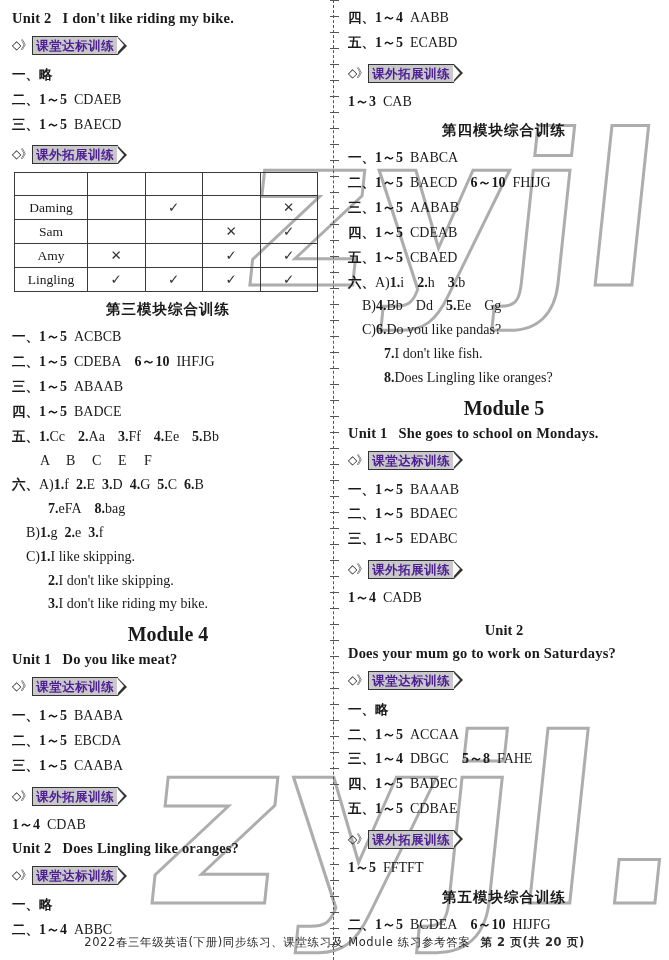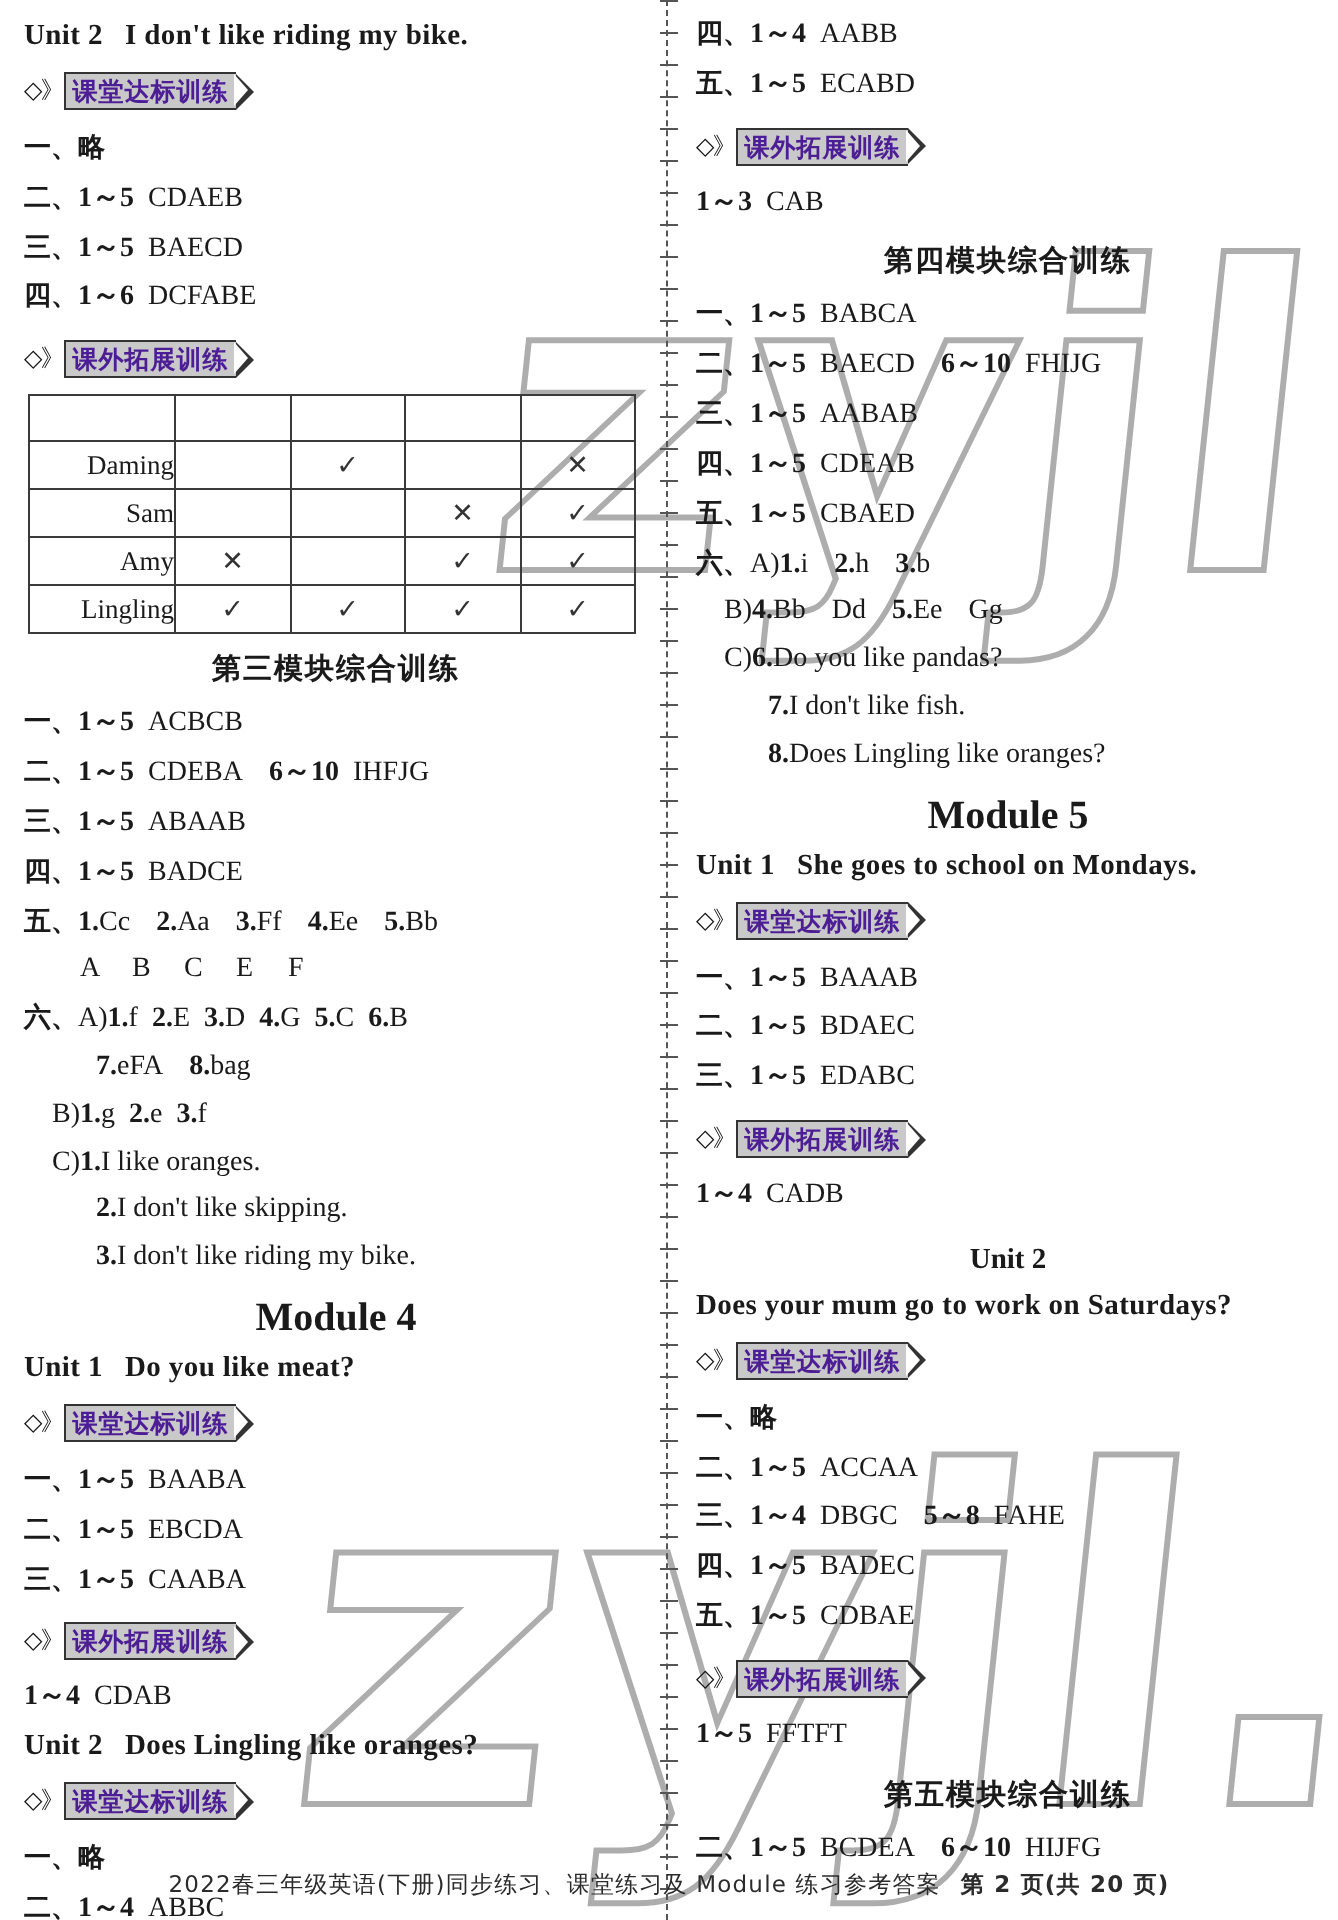--- a/index.html
+++ b/index.html
@@ -182,21 +182,21 @@
   }
   table.checklist td {
     border: 1px solid #3a3a3a;
     height: 23px;
     text-align: center;
     vertical-align: middle;
     font-size: 13.5px;
     font-family: "Liberation Serif", serif;
     padding: 0;
   }
-  table.checklist td.name { width: 72px; text-align: right; }
+  table.checklist td.name { width: 72px; }
   table.checklist tr.head td { height: 22px; }
   .mark { font-size: 14px; color: #333; font-family: "DejaVu Sans", sans-serif; }
 
   
   .footer {
     position: absolute;
     left: 0;
     bottom: 10px;
     width: 669px;
     text-align: center;
@@ -228,21 +228,20 @@
 
     <div class="badge">
       <span class="glyph">◇》</span>
       <span class="banner">课堂达标训练</span>
       <span class="tip"></span>
     </div>
 
     <div class="ans"><span class="cn">一、</span><span class="cn">略</span></div>
     <div class="ans"><span class="cn">二、</span><span class="bd">1～5</span><span class="gap-s"></span><span>CDAEB</span></div>
     <div class="ans"><span class="cn">三、</span><span class="bd">1～5</span><span class="gap-s"></span><span>BAECD</span></div>
-    <div class="ans"><span class="cn">四、</span><span class="bd">1～6</span><span class="gap-s"></span><span>DCFABE</span></div>
 
     <div class="badge">
       <span class="glyph">◇》</span>
       <span class="banner">课外拓展训练</span>
       <span class="tip"></span>
     </div>
 
     <table class="checklist">
       <tbody>
           <tr class="head">
@@ -289,21 +288,21 @@
     <div class="ans"><span class="cn">二、</span><span class="bd">1～5</span><span class="gap-s"></span><span>CDEBA</span><span class="gap"></span><span class="bd">6～10</span><span class="gap-s"></span><span>IHFJG</span></div>
     <div class="ans"><span class="cn">三、</span><span class="bd">1～5</span><span class="gap-s"></span><span>ABAAB</span></div>
     <div class="ans"><span class="cn">四、</span><span class="bd">1～5</span><span class="gap-s"></span><span>BADCE</span></div>
 
     <div class="ans"><span class="cn">五、</span><span class="bd">1.</span><span>Cc</span><span class="gap"></span><span class="bd">2.</span><span>Aa</span><span class="gap"></span><span class="bd">3.</span><span>Ff</span><span class="gap"></span><span class="bd">4.</span><span>Ee</span><span class="gap"></span><span class="bd">5.</span><span>Bb</span></div>
     <div class="ans letters"><span>A</span><span>B</span><span>C</span><span>E</span><span>F</span></div>
 
     <div class="ans"><span class="cn">六、</span><span>A)</span><span class="bd">1.</span><span>f</span><span class="gap-s"></span><span class="bd">2.</span><span>E</span><span class="gap-s"></span><span class="bd">3.</span><span>D</span><span class="gap-s"></span><span class="bd">4.</span><span>G</span><span class="gap-s"></span><span class="bd">5.</span><span>C</span><span class="gap-s"></span><span class="bd">6.</span><span>B</span></div>
     <div class="ans ind2"><span class="bd">7.</span><span>eFA</span><span class="gap"></span><span class="bd">8.</span><span>bag</span></div>
     <div class="ans ind3"><span>B)</span><span class="bd">1.</span><span>g</span><span class="gap-s"></span><span class="bd">2.</span><span>e</span><span class="gap-s"></span><span class="bd">3.</span><span>f</span></div>
-    <div class="ans ind3"><span>C)</span><span class="bd">1.</span><span>I like oranges.</span></div>
+    <div class="ans ind3"><span>C)</span><span class="bd">1.</span><span>I like skipping.</span></div>
     <div class="ans ind2"><span class="bd">2.</span><span>I don't like skipping.</span></div>
     <div class="ans ind2"><span class="bd">3.</span><span>I don't like riding my bike.</span></div>
 
     <div class="module-title">Module 4</div>
     <div class="unit-title">
       <span>Unit 1</span><span class="sp"></span><span>Do you like meat?</span>
     </div>
 
     <div class="badge">
       <span class="glyph">◇》</span>

